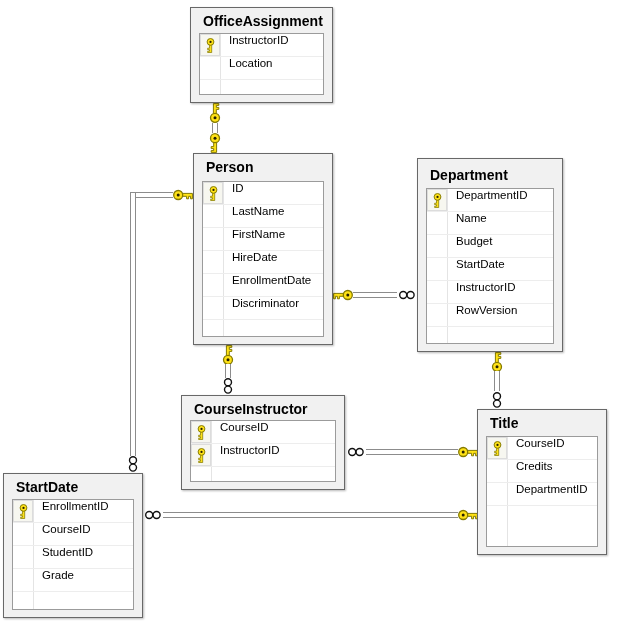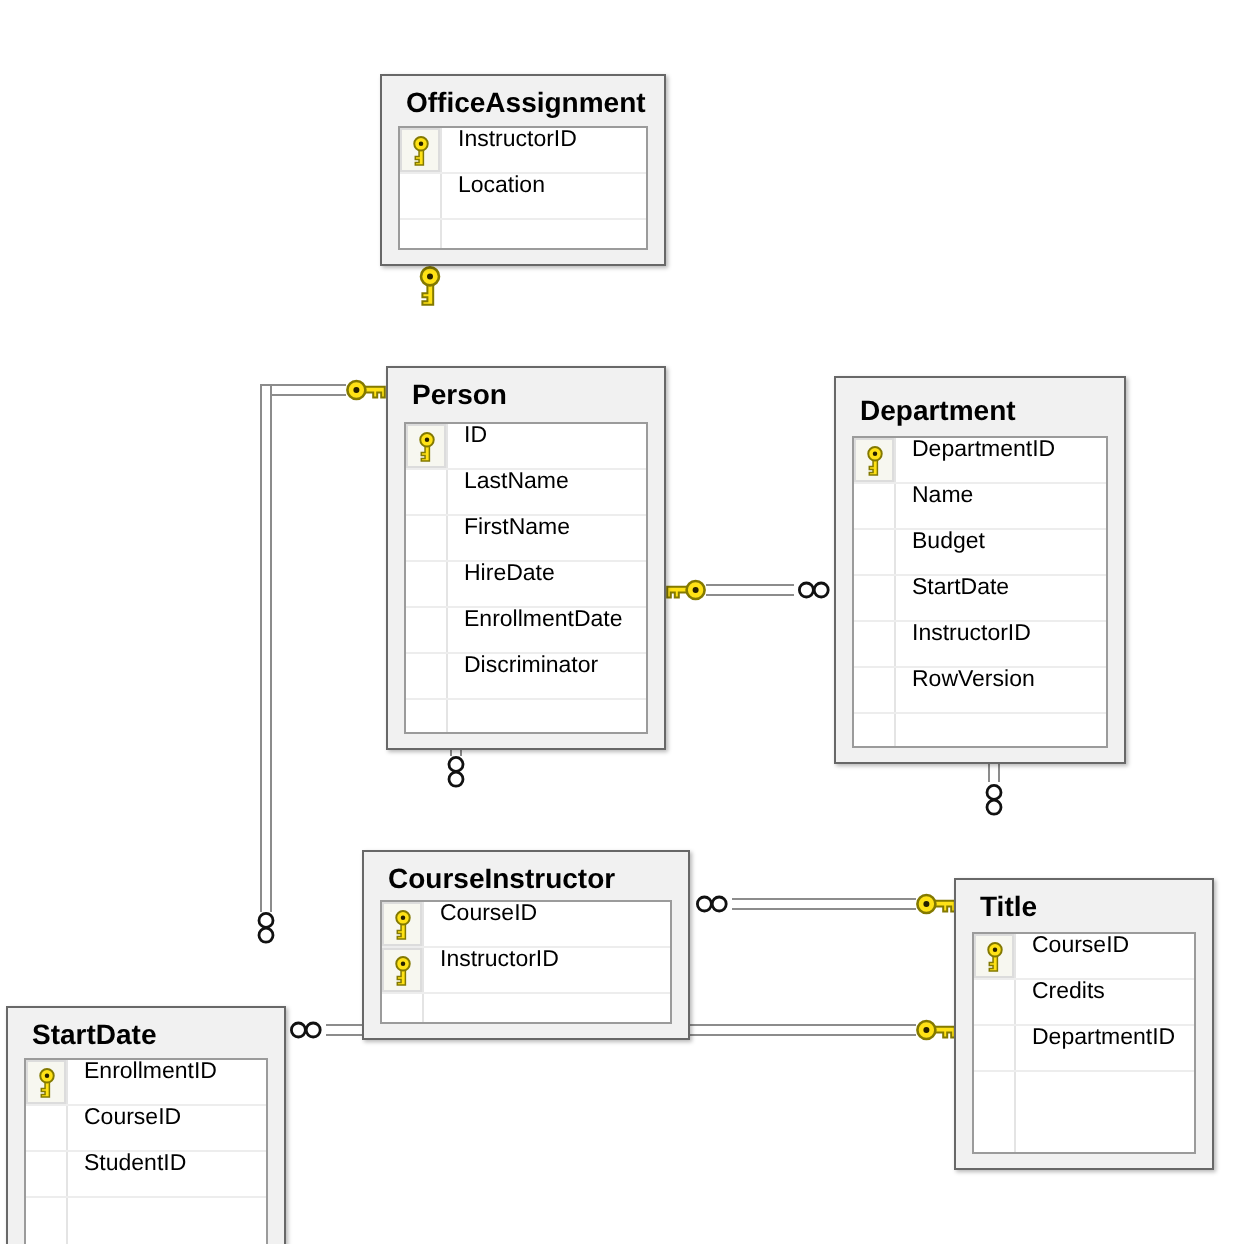--- a/index.html
+++ b/index.html
@@ -1,21 +1,21 @@
 <!DOCTYPE html>
 <html><head>
 <meta charset="utf-8">
 <style>
   html,body{margin:0;padding:0;background:#fff;}
   .canvas{position:relative;width:626px;height:622px;background:#ffffff;overflow:hidden;
           font-family:"Liberation Sans",sans-serif;}
 
   
   .dbtable{position:absolute;background:#f1f1f1;border:1px solid #686868;
-           box-shadow:1px 1px 2px rgba(0,0,0,.28);box-sizing:border-box;margin-top:30px;}
+           box-shadow:1px 1px 2px rgba(0,0,0,.28);box-sizing:border-box;}
   .dbtable-title{font-weight:bold;font-size:14px;color:#000;padding:5px 2px 0 12px;
                  white-space:nowrap;overflow:hidden;}
   .grid{position:absolute;left:8px;right:8px;bottom:7px;background:#fff;
         border:1px solid #9b9b9b;overflow:hidden;}
   .grid::before{content:'';position:absolute;left:20px;top:0;bottom:0;width:1px;background:#e4e4e4;}
   .row{height:23px;display:flex;border-bottom:1px solid #ededed;
        position:relative;box-sizing:border-box;}
   .icon-cell{flex:0 0 20px;width:20px;align-self:stretch;display:flex;
              align-items:center;justify-content:center;}
   .icon-cell.keyed{box-shadow:inset 0 0 0 1px #dcdcdc;background:#f7f7f0;}
@@ -264,16 +264,20 @@
         <span class="row-label">EnrollmentID</span>
       </div>
       <div class="row">
         <span class="icon-cell"></span>
         <span class="row-label">CourseID</span>
       </div>
       <div class="row">
         <span class="icon-cell"></span>
         <span class="row-label">StudentID</span>
       </div>
+      <div class="row">
+        <span class="icon-cell"></span>
+        <span class="row-label">Grade</span>
+      </div>
     </div>
   </div>
 
 </div>
 
 </body></html>

